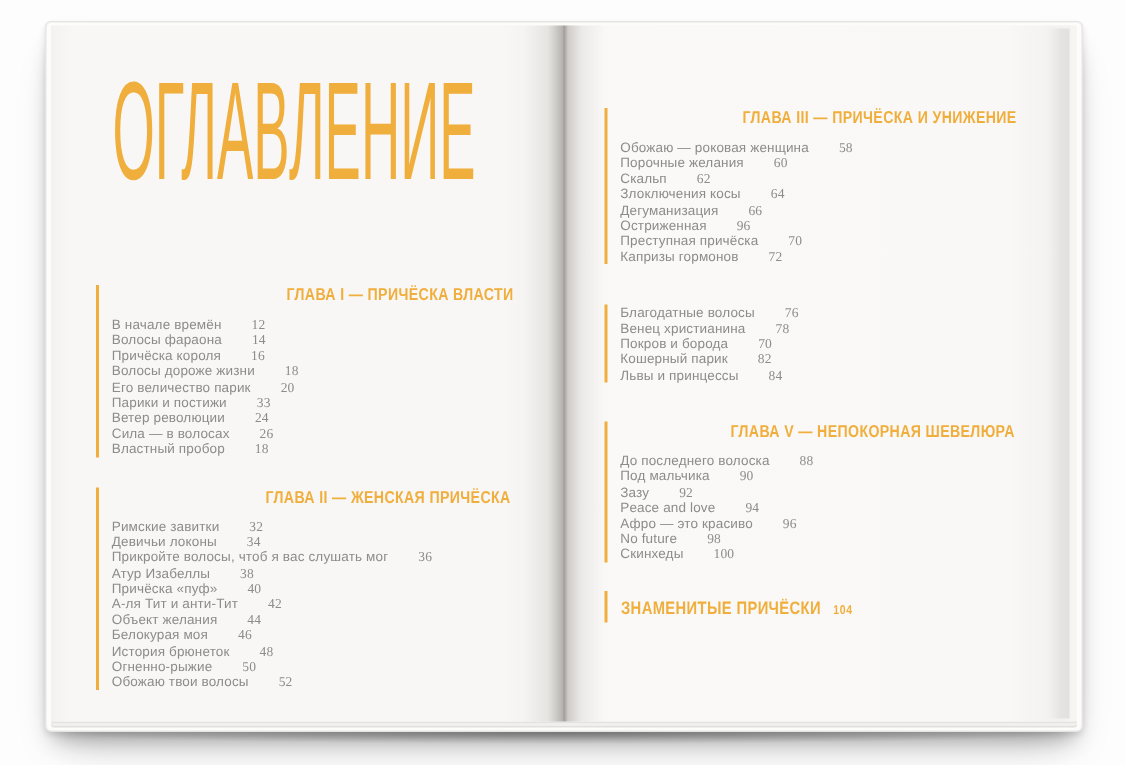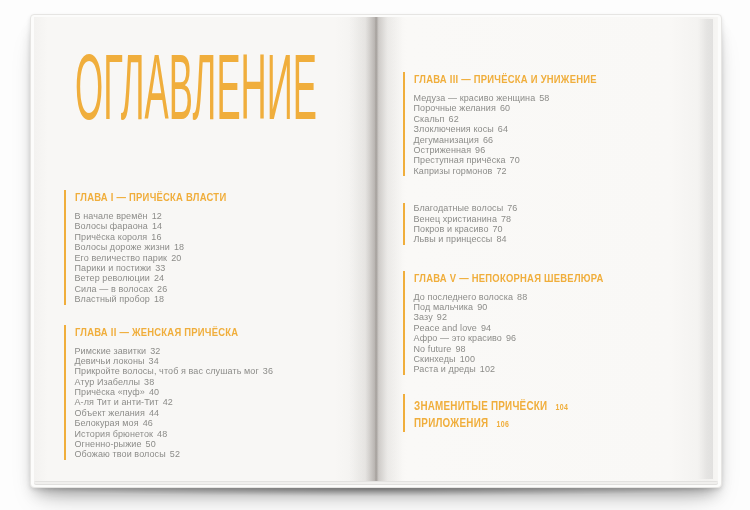--- a/index.html
+++ b/index.html
@@ -70,32 +70,32 @@
   .toc-section{
     border-left:2.5px solid var(--accent);
     padding-left:8.5px;
     margin-left:-11px;
   }
   .left-sections .toc-section:nth-child(1){margin-top:53px;}
   .left-sections .toc-section:nth-child(2){margin-top:20px;}
   .right-sections .toc-section:nth-child(1){margin-top:55px;}
   .right-sections .toc-section:nth-child(2){margin-top:27px;}
   .right-sections .toc-section:nth-child(3){margin-top:26px;}
-  .section-heading{height:12px;line-height:12px;margin-bottom:9px;white-space:nowrap;}
+  .section-heading{height:12px;line-height:12px;margin-bottom:9px;white-space:nowrap;text-align:right;}
   .cond{
     display:inline-block;transform:scaleX(0.82);transform-origin:0 50%;white-space:nowrap;
   }
   .section-heading .cond{
     font-weight:bold;font-size:11.5px;color:var(--accent);letter-spacing:0.3px;
   }
   .toc-item{
     height:10.4px;line-height:10.4px;font-size:9px;
     color:var(--body-text);white-space:nowrap;letter-spacing:0.1px;
   }
-  .item-page{margin-left:4px;}
+  .item-page{margin-left:20px;font-family:Liberation Serif, serif;}
   
   .toc-footer{
     border-left:2.5px solid var(--accent);
     padding:2px 0 2px 8.5px;
     margin-left:-11px;margin-top:19px;
   }
   .footer-entry{height:17px;line-height:17px;white-space:nowrap;}
   .footer-entry .cond{font-weight:bold;font-size:12px;color:var(--accent);letter-spacing:0.3px;}
   .footer-page{font-size:8.5px;margin-left:10px;letter-spacing:0.5px;}
 </style>
@@ -142,55 +142,54 @@
               </div>
             </div>
           </div>
       </div>
 
       <div class="page page-right">
         <div class="right-sections" id="sections-right">
             <div class="toc-section">
               <div class="section-heading"><span class="cond">ГЛАВА III — ПРИЧЁСКА И УНИЖЕНИЕ</span></div>
               <div class="item-list">
-                <div class="toc-item"><span class="item-label">Медуза — красиво женщина</span><span class="item-page">58</span></div>
+                <div class="toc-item"><span class="item-label">Обожаю — роковая женщина</span><span class="item-page">58</span></div>
                 <div class="toc-item"><span class="item-label">Порочные желания</span><span class="item-page">60</span></div>
                 <div class="toc-item"><span class="item-label">Скальп</span><span class="item-page">62</span></div>
                 <div class="toc-item"><span class="item-label">Злоключения косы</span><span class="item-page">64</span></div>
                 <div class="toc-item"><span class="item-label">Дегуманизация</span><span class="item-page">66</span></div>
                 <div class="toc-item"><span class="item-label">Остриженная</span><span class="item-page">96</span></div>
                 <div class="toc-item"><span class="item-label">Преступная причёска</span><span class="item-page">70</span></div>
                 <div class="toc-item"><span class="item-label">Капризы гормонов</span><span class="item-page">72</span></div>
               </div>
             </div>
             <div class="toc-section">
               <div class="item-list">
                 <div class="toc-item"><span class="item-label">Благодатные волосы</span><span class="item-page">76</span></div>
                 <div class="toc-item"><span class="item-label">Венец христианина</span><span class="item-page">78</span></div>
-                <div class="toc-item"><span class="item-label">Покров и красиво</span><span class="item-page">70</span></div>
+                <div class="toc-item"><span class="item-label">Покров и борода</span><span class="item-page">70</span></div>
+                <div class="toc-item"><span class="item-label">Кошерный парик</span><span class="item-page">82</span></div>
                 <div class="toc-item"><span class="item-label">Львы и принцессы</span><span class="item-page">84</span></div>
               </div>
             </div>
             <div class="toc-section">
               <div class="section-heading"><span class="cond">ГЛАВА V — НЕПОКОРНАЯ ШЕВЕЛЮРА</span></div>
               <div class="item-list">
                 <div class="toc-item"><span class="item-label">До последнего волоска</span><span class="item-page">88</span></div>
                 <div class="toc-item"><span class="item-label">Под мальчика</span><span class="item-page">90</span></div>
                 <div class="toc-item"><span class="item-label">Зазу</span><span class="item-page">92</span></div>
                 <div class="toc-item"><span class="item-label">Peace and love</span><span class="item-page">94</span></div>
                 <div class="toc-item"><span class="item-label">Афро — это красиво</span><span class="item-page">96</span></div>
                 <div class="toc-item"><span class="item-label">No future</span><span class="item-page">98</span></div>
                 <div class="toc-item"><span class="item-label">Скинхеды</span><span class="item-page">100</span></div>
-                <div class="toc-item"><span class="item-label">Раста и дреды</span><span class="item-page">102</span></div>
               </div>
             </div>
           </div>
         <div class="toc-footer" id="footer-right">
             <div class="footer-entry"><span class="cond"><span class="footer-label">ЗНАМЕНИТЫЕ ПРИЧЁСКИ</span><span class="footer-page">104</span></span></div>
-            <div class="footer-entry"><span class="cond"><span class="footer-label">ПРИЛОЖЕНИЯ</span><span class="footer-page">106</span></span></div>
           </div>
         <div class="edge-right"></div>
       </div>
 
       <div class="gutter"></div>
     </div>
   </div>
 </div>
 
 </body></html>

